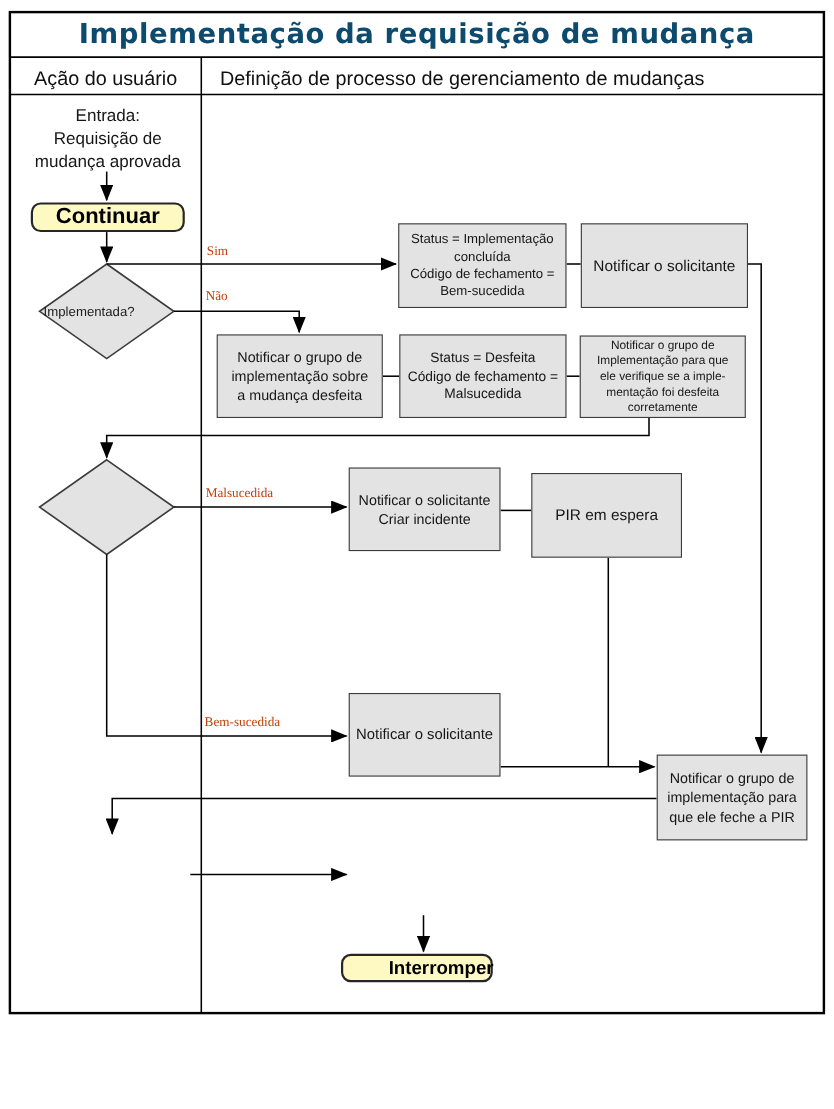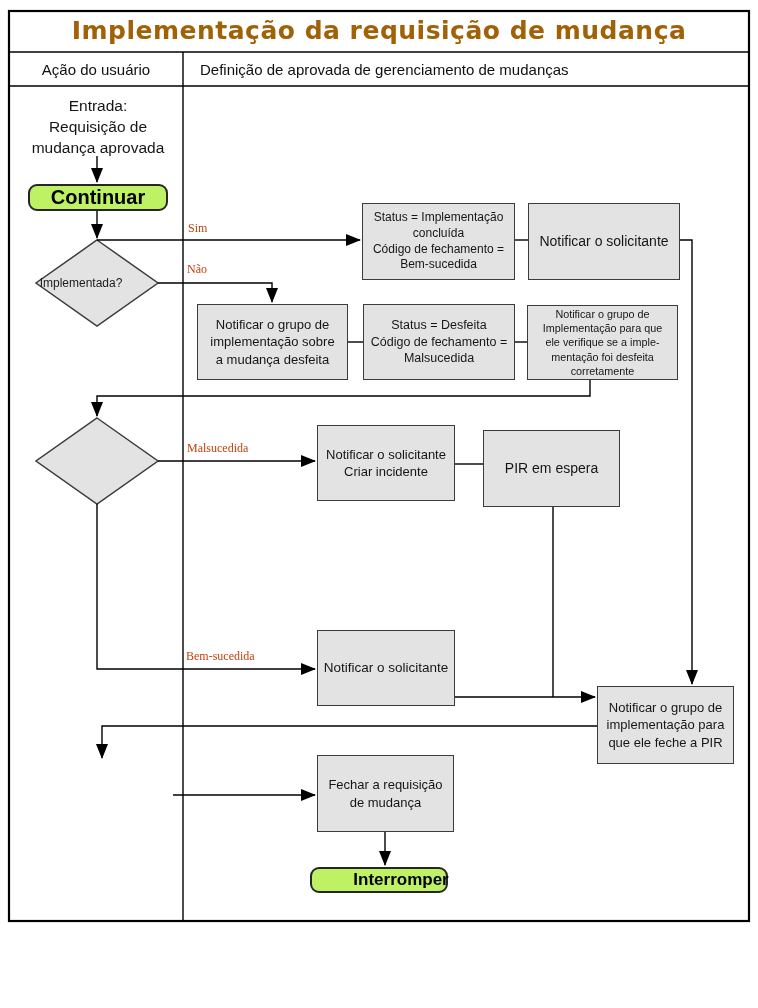--- a/index.html
+++ b/index.html
@@ -2,30 +2,30 @@
 <html><head>
 <meta charset="utf-8">
 <style>
   * { margin:0; padding:0; box-sizing:border-box; }
   html,body { background:#ffffff; }
   body { width:758px; height:1008px; position:relative; font-family:"Liberation Sans", sans-serif; color:#1b1b1b; }
   #stage { position:absolute; left:0; top:0; width:758px; height:1008px; }
   #connectors { position:absolute; left:0; top:0; width:758px; height:1008px; }
 
   .title { position:absolute; left:9px; top:16px; width:740px; text-align:center;
-           font-family:"DejaVu Sans", sans-serif; font-weight:bold; font-size:25px; letter-spacing:.5px; color:#a16207; }
-  .hdr { position:absolute; font-size:15px; color:#101010; }
+           font-family:"DejaVu Sans", sans-serif; font-weight:bold; font-size:25px; letter-spacing:.5px; color:#0c4a6e; }
+  .hdr { position:absolute; font-size:18px; color:#101010; }
   .hdr-left { left:9px; top:61px; width:174px; text-align:center; }
   .hdr-right { left:200px; top:61px; }
 
   .node { position:absolute; display:flex; align-items:center; justify-content:center;
           text-align:center; white-space:pre-line; background:#e3e3e3; border:1.5px solid #3c3c3c;
           font-size:12.5px; line-height:1.32; color:#161616; }
   .plain { background:transparent; border:none; }
-  .terminator { background:#bef264; border:2px solid #262626; border-radius:9px;
+  .terminator { background:#fef9c3; border:2px solid #262626; border-radius:9px;
                 font-weight:bold; color:#000; white-space:nowrap; }
   .diamond-label { position:absolute; display:flex; align-items:center; justify-content:center;
                    text-align:center; background:transparent; border:none; }
   .edge-label { position:absolute; font-size:12px; color:#c2410c; white-space:nowrap;font-family:Liberation Serif, serif; }
 
   #n-entrada    { left:14px;  top:93px;  width:168px; height:66px; font-size:15.5px; line-height:21px; }
   #n-continuar  { left:28px;  top:184px; width:140px; height:27px; font-size:20px; }
   #n-implementada { left:16px; top:268px; width:130px; height:30px; font-size:12px; }
   #n-status-concluida { left:362px; top:203px; width:153px; height:77px; font-size:12px; }
   #n-notificar-sol-1  { left:528px; top:203px; width:152px; height:77px; font-size:14px; }
@@ -84,21 +84,21 @@
       <path d="M455,697 L595,697" marker-end="url(#arrow)"></path>
       <path d="M97,504 L97,669 L315,669" marker-end="url(#arrow)"></path>
       <path d="M597,726 L102,726 L102,758" marker-end="url(#arrow)"></path>
       <path d="M173,795 L315,795" marker-end="url(#arrow)"></path>
       <path d="M385,832 L385,865" marker-end="url(#arrow)"></path>
     </g>
   </svg>
 
   <div class="title">Implementação da requisição de mudança</div>
   <div class="hdr hdr-left">Ação do usuário</div>
-  <div class="hdr hdr-right">Definição de aprovada de gerenciamento de mudanças</div>
+  <div class="hdr hdr-right">Definição de processo de gerenciamento de mudanças</div>
 
   <div class="node plain" id="n-entrada">Entrada:
 Requisição de
 mudança aprovada</div>
   <div class="node terminator" id="n-continuar">Continuar</div>
   <div class="diamond-label" id="n-implementada">Implementada?</div>
   <div class="node" id="n-status-concluida">Status = Implementação
 concluída
 Código de fechamento =
 Bem-sucedida</div>
@@ -114,22 +114,20 @@
 ele verifique se a imple-
 mentação foi desfeita
 corretamente</div>
   <div class="node" id="n-criar-incidente">Notificar o solicitante
 Criar incidente</div>
   <div class="node" id="n-pir-espera">PIR em espera</div>
   <div class="node" id="n-notificar-sol-2">Notificar o solicitante</div>
   <div class="node" id="n-feche-pir">Notificar o grupo de
 implementação para
 que ele feche a PIR</div>
-  <div class="node" id="n-fechar-req">Fechar a requisição
-de mudança</div>
   <div class="node terminator" id="n-interromper">Interromper</div>
 
   <div class="edge-label" id="lbl-sim">Sim</div>
   <div class="edge-label" id="lbl-nao">Não</div>
   <div class="edge-label" id="lbl-malsucedida">Malsucedida</div>
   <div class="edge-label" id="lbl-bem-sucedida">Bem-sucedida</div>
 
 </div>
 
 </body></html>

